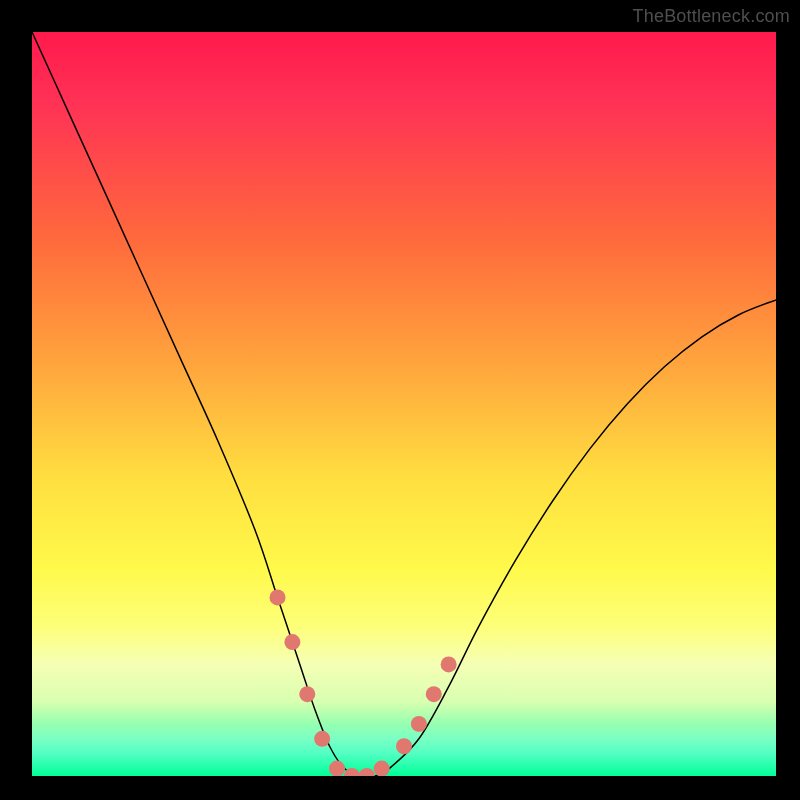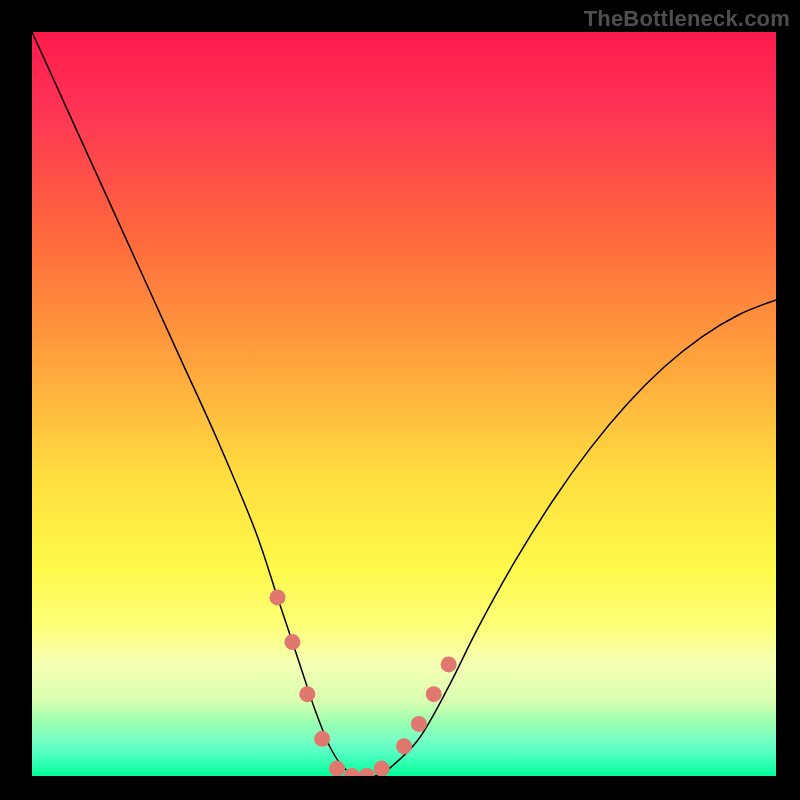--- a/index.html
+++ b/index.html
@@ -31,22 +31,22 @@
       #96ffb0 93%,
       #7affc4 95%,
       #52ffc2 97%,
       #00ff99 100%
     );
   }
   .watermark {
     position: absolute;
     top: 6px;
     right: 10px;
-    font-size: 22px;
-    font-weight: 700;
+    font-size: 18px;
+    font-weight: 400;
     color: #4e4e4e;
     letter-spacing: 0.2px;
     z-index: 10;
   }
   svg.curve {
     position: absolute;
     left: 0;
     top: 0;
     width: 744px;
     height: 744px;

